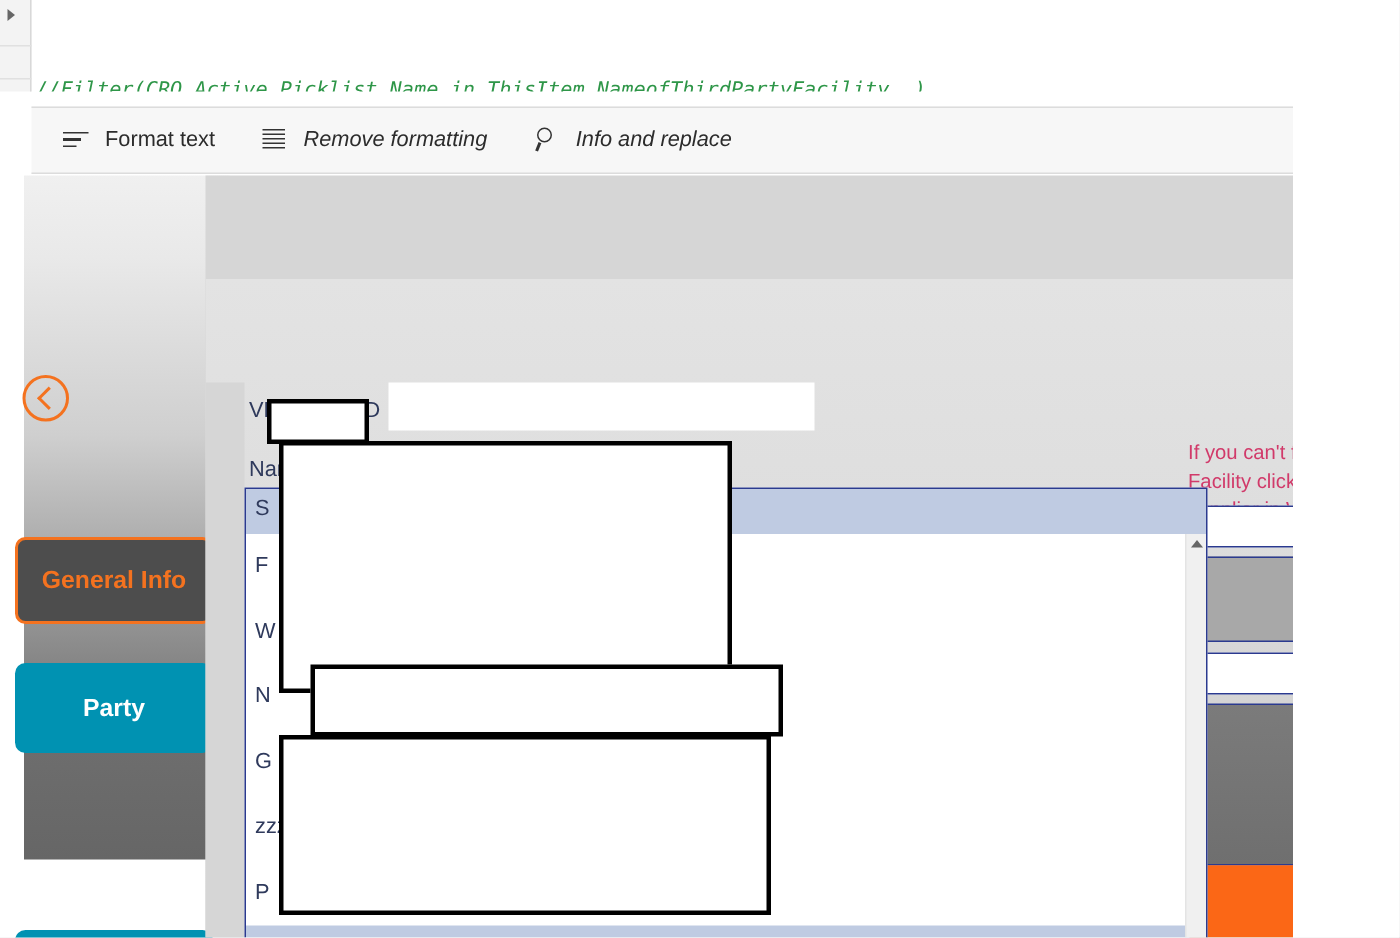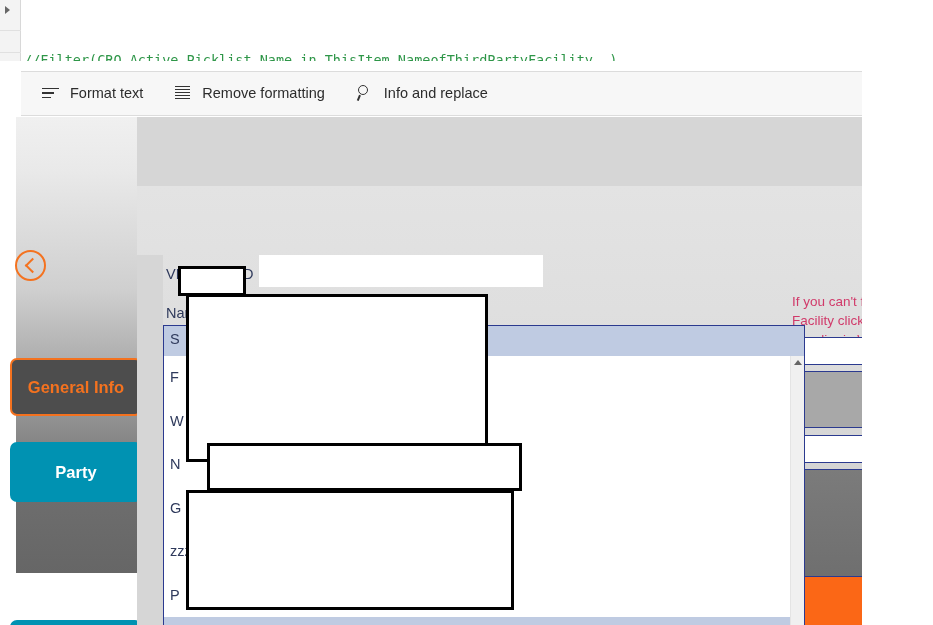--- a/index.html
+++ b/index.html
@@ -8,21 +8,21 @@
     width:933px;height:625px;overflow:hidden;
     background:#ffffff;
     font-family:"Liberation Sans",sans-serif;
     -webkit-font-smoothing:antialiased;
   }
   #root{position:relative;width:933px;height:625px;overflow:hidden;background:#fff;}
 
   
   .formula-bar{
     position:absolute;left:0;top:0;width:933px;height:61px;
-    background:#ffffff;box-sizing:border-box;
+    background:#ffffff;box-sizing:border-box;font-style:italic;
   }
   .formula-gutter{
     position:absolute;left:0;top:0;width:21px;height:61px;
     background:#f3f3f3;border-right:1px solid #d8d8d8;box-sizing:border-box;
   }
   .gutter-caret{
     position:absolute;left:5px;top:6px;width:0;height:0;
     border-top:4px solid transparent;border-bottom:4px solid transparent;
     border-left:5px solid #666;
   }
@@ -45,21 +45,21 @@
   .toolbar{
     position:absolute;left:21px;top:71px;width:841px;height:45px;
     background:#f7f7f7;border-top:1px solid #dcdcdc;border-bottom:1px solid #dcdcdc;
     box-sizing:border-box;display:flex;align-items:flex-end;
   }
   .tb-item{
     display:flex;align-items:center;gap:9px;margin-left:16px;
     font-size:14.5px;color:#2c2c2c;cursor:pointer;height:45px;padding:0 6px;
   }
   .tb-item:first-child{margin-left:14px;}
-  .tb-item + .tb-item{margin-left:18px;}
+  .tb-item + .tb-item{margin-left:18px;font-style:italic;}
   .tb-ico{display:inline-block;width:20px;height:20px;position:relative;}
 
   
   .ico-format i{position:absolute;left:1px;height:1.6px;background:#333;}
   .ico-format i:nth-child(1){top:5px;width:17px;}
   .ico-format i:nth-child(2){top:9.5px;width:12px;}
   .ico-format i:nth-child(3){top:14px;width:9px;}
   
   .ico-lines i{position:absolute;left:2px;width:15px;height:1.4px;background:#333;}
   .ico-lines i:nth-child(1){top:3px;}

